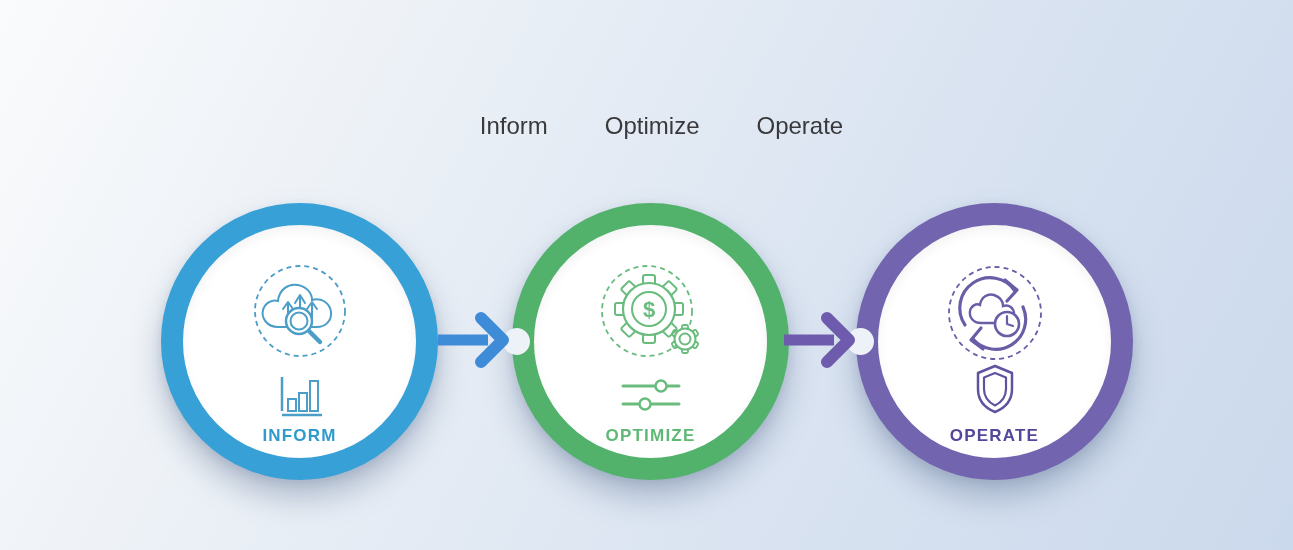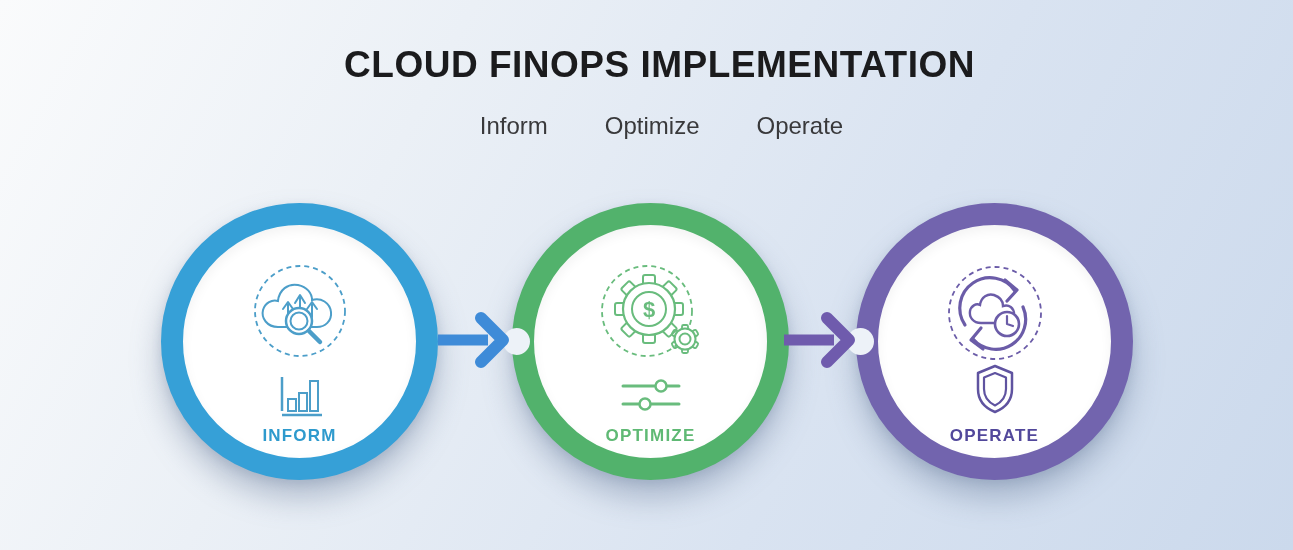--- a/index.html
+++ b/index.html
@@ -48,21 +48,20 @@
   .flow-arrow{position:absolute;top:305px;}
   .flow-arrow-1{left:436px;}
   .flow-arrow-2{left:782px;}
   svg{display:block;}
 </style>
 </head>
 <body>
 
 <div class="canvas">
 
-  <div class="page-title">CLOUD FINOPS IMPLEMENTATION</div>
 
   <div class="phase-row">
     <span>Inform</span>
     <span>Optimize</span>
     <span>Operate</span>
   </div>
 
   <div class="stage stage-inform">
     <div class="icon-main">
       <svg width="96" height="96" viewBox="0 0 96 96" fill="none" stroke="#4C9EC9">

